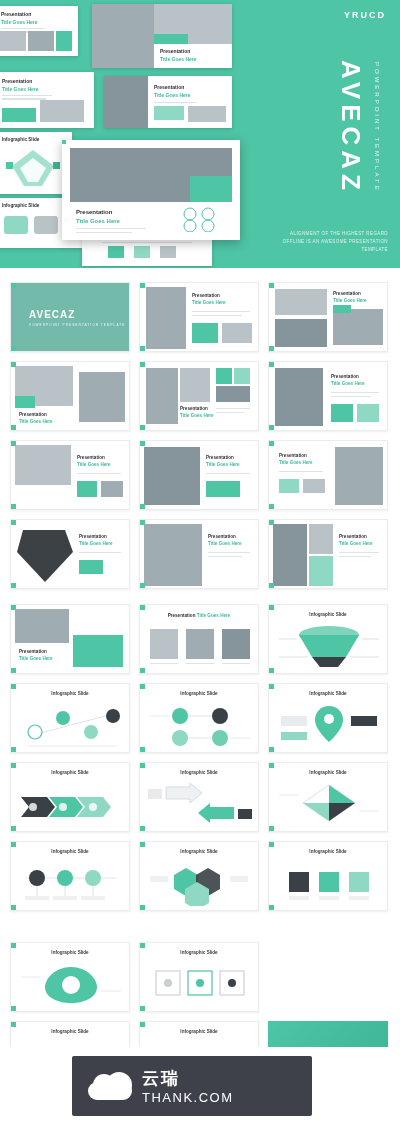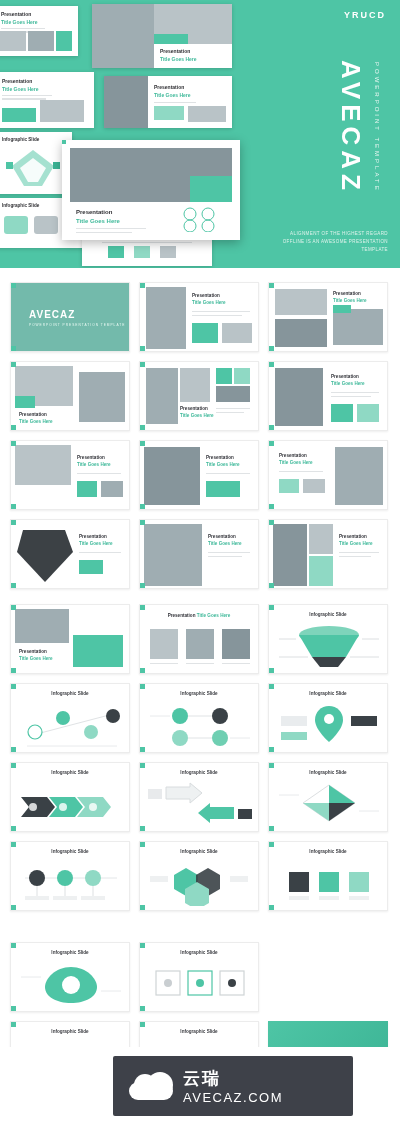--- a/index.html
+++ b/index.html
@@ -95,21 +95,21 @@
   }
 
   
   .footer {
     position:absolute; left:0; bottom:0;
     width:400px; height:78px;
     background:#ffffff;
     display:flex; align-items:center;
   }
   .footer-brand {
-    margin-left:113px;
+    margin-left:72px;
     width:240px; height:60px;
     background:#3e4149;
     display:flex; align-items:center; gap:10px;
     padding-left:16px;
     border-radius:2px;
   }
   .cloud {
     position:relative; width:44px; height:28px;
   }
   .cloud .c1 { position:absolute; width:44px; height:18px; background:#ffffff; border-radius:9px; bottom:0; left:0;}
@@ -602,16 +602,16 @@
 
 <div class="footer">
   <div class="footer-brand">
     <div class="cloud">
       <div class="c1"></div>
         <div class="c2"></div>
         <div class="c3"></div>
     </div>
     <div class="brand-text">
       <div class="brand-cn">云瑞</div>
-      <div class="brand-en">AVECAZ.COM</div>
+      <div class="brand-en">THANK.COM</div>
     </div>
   </div>
 </div>
 
 </body></html>

